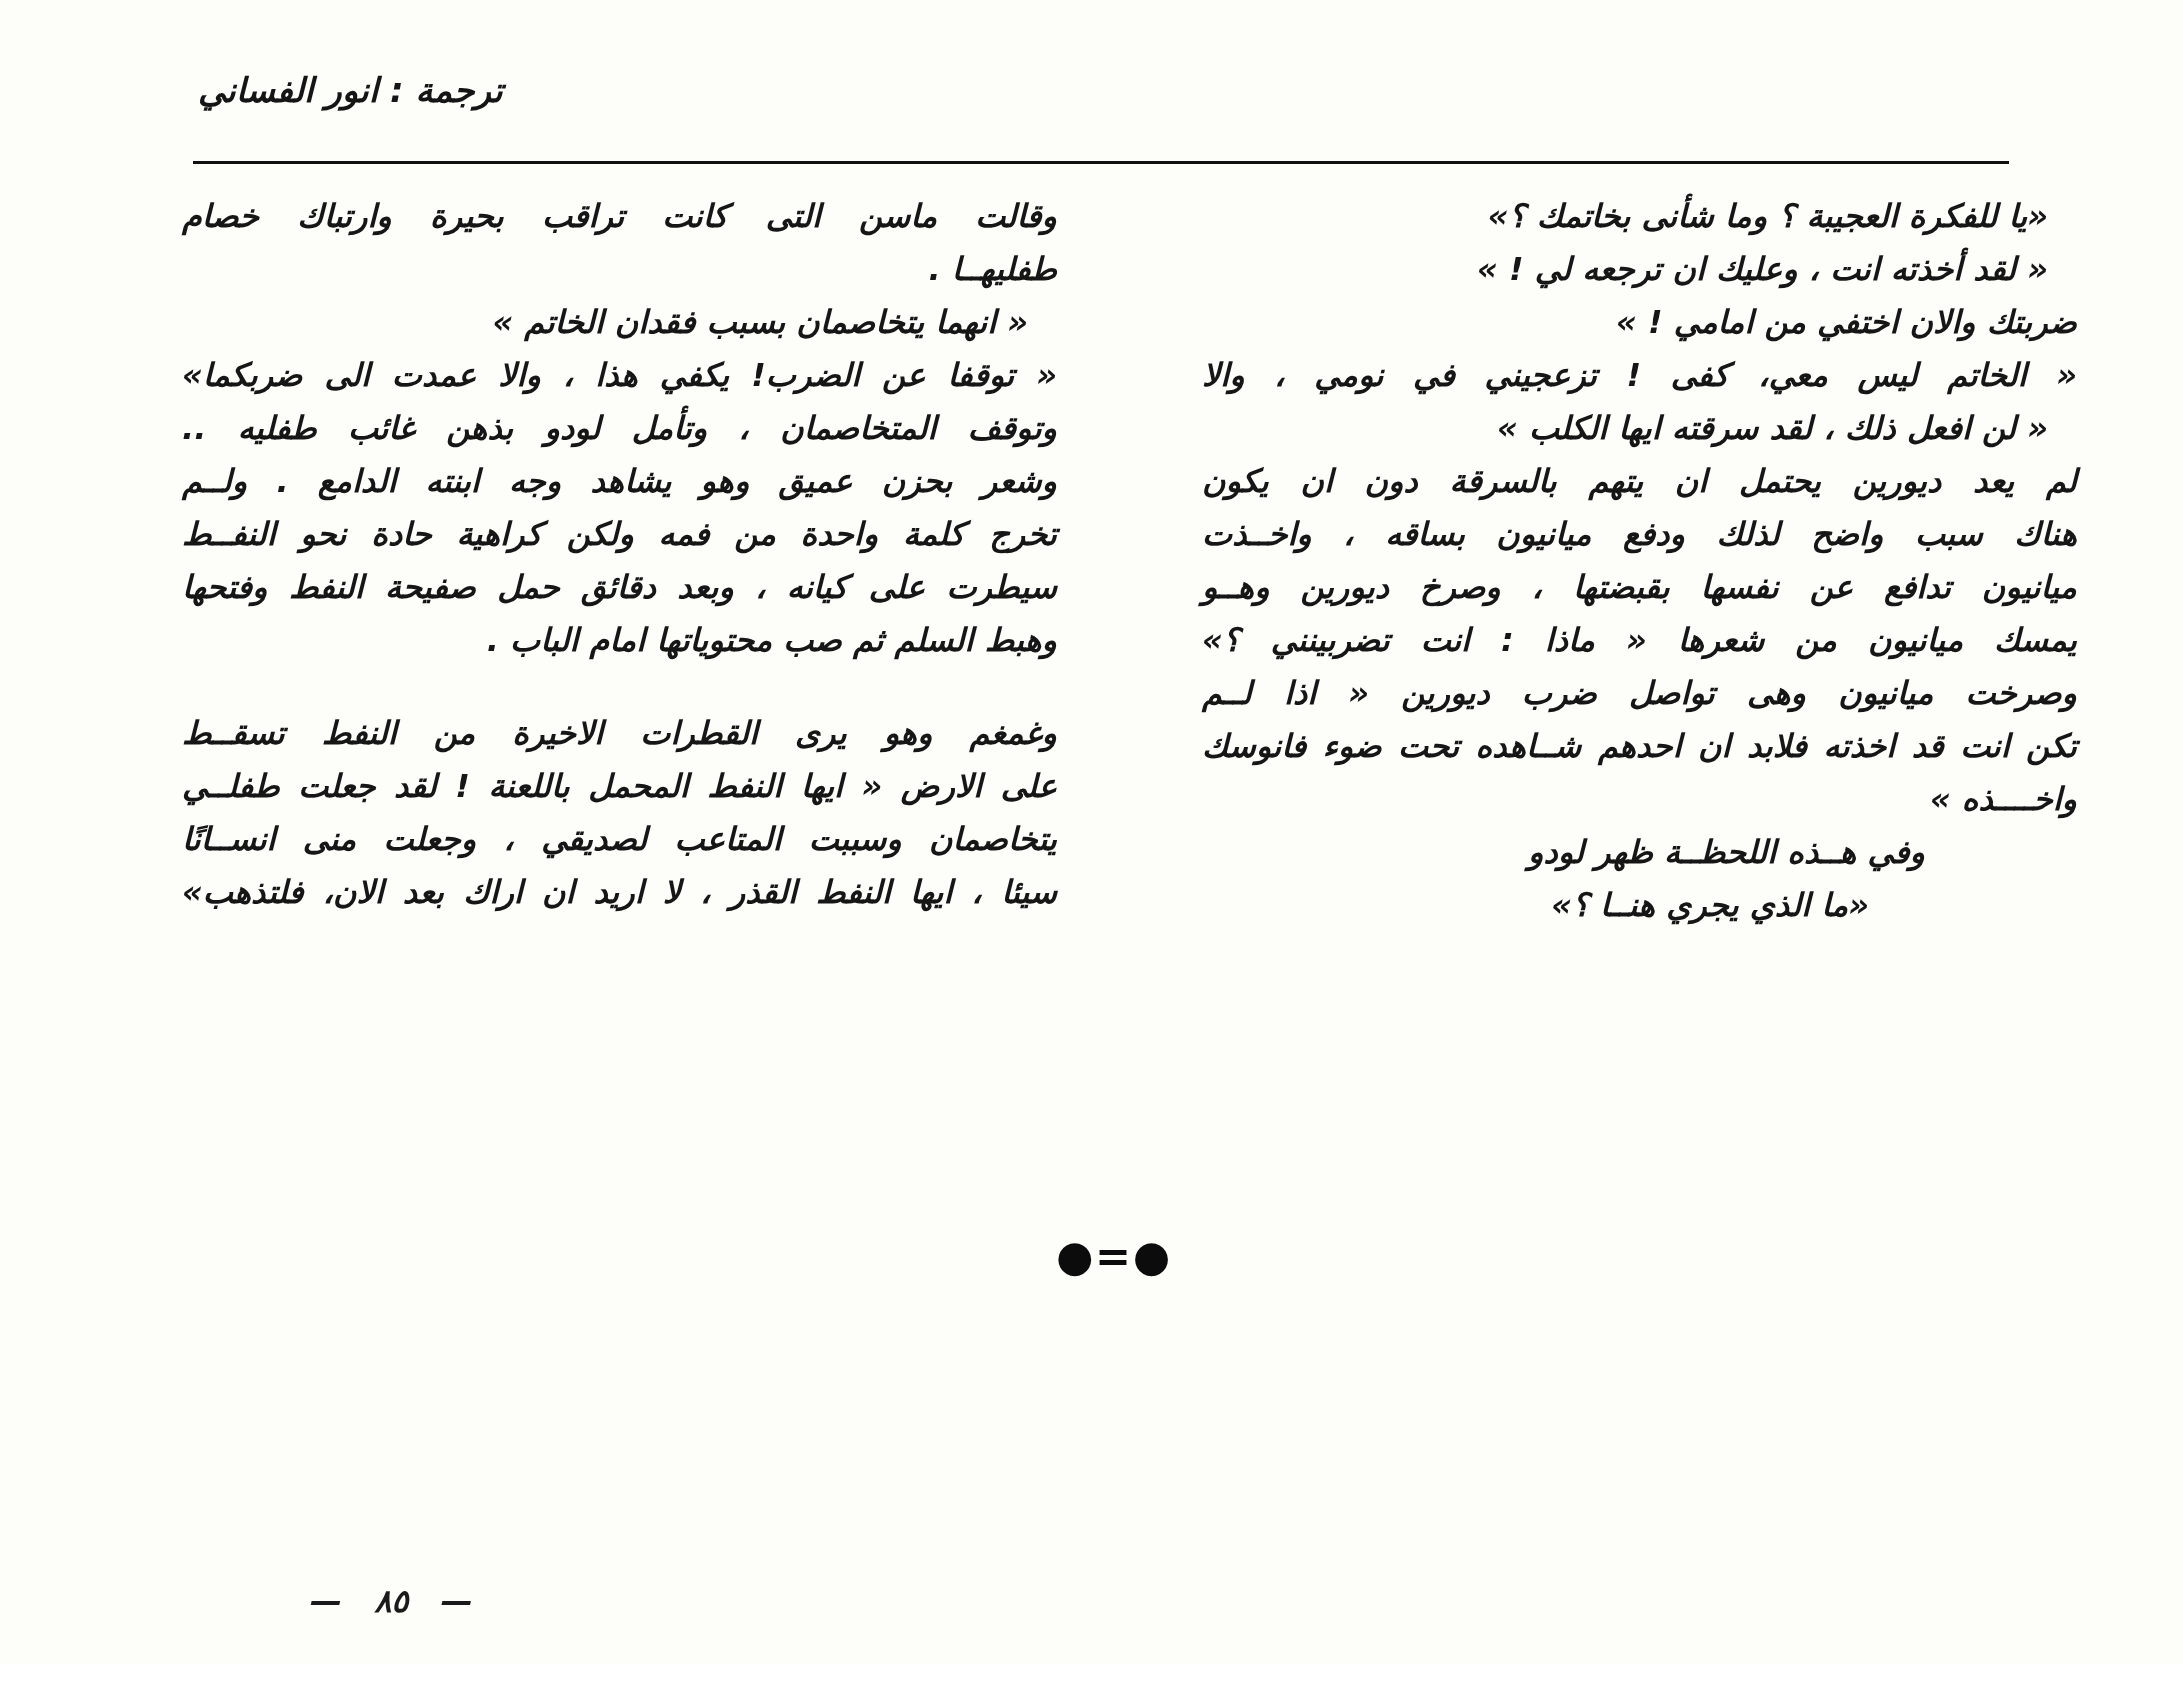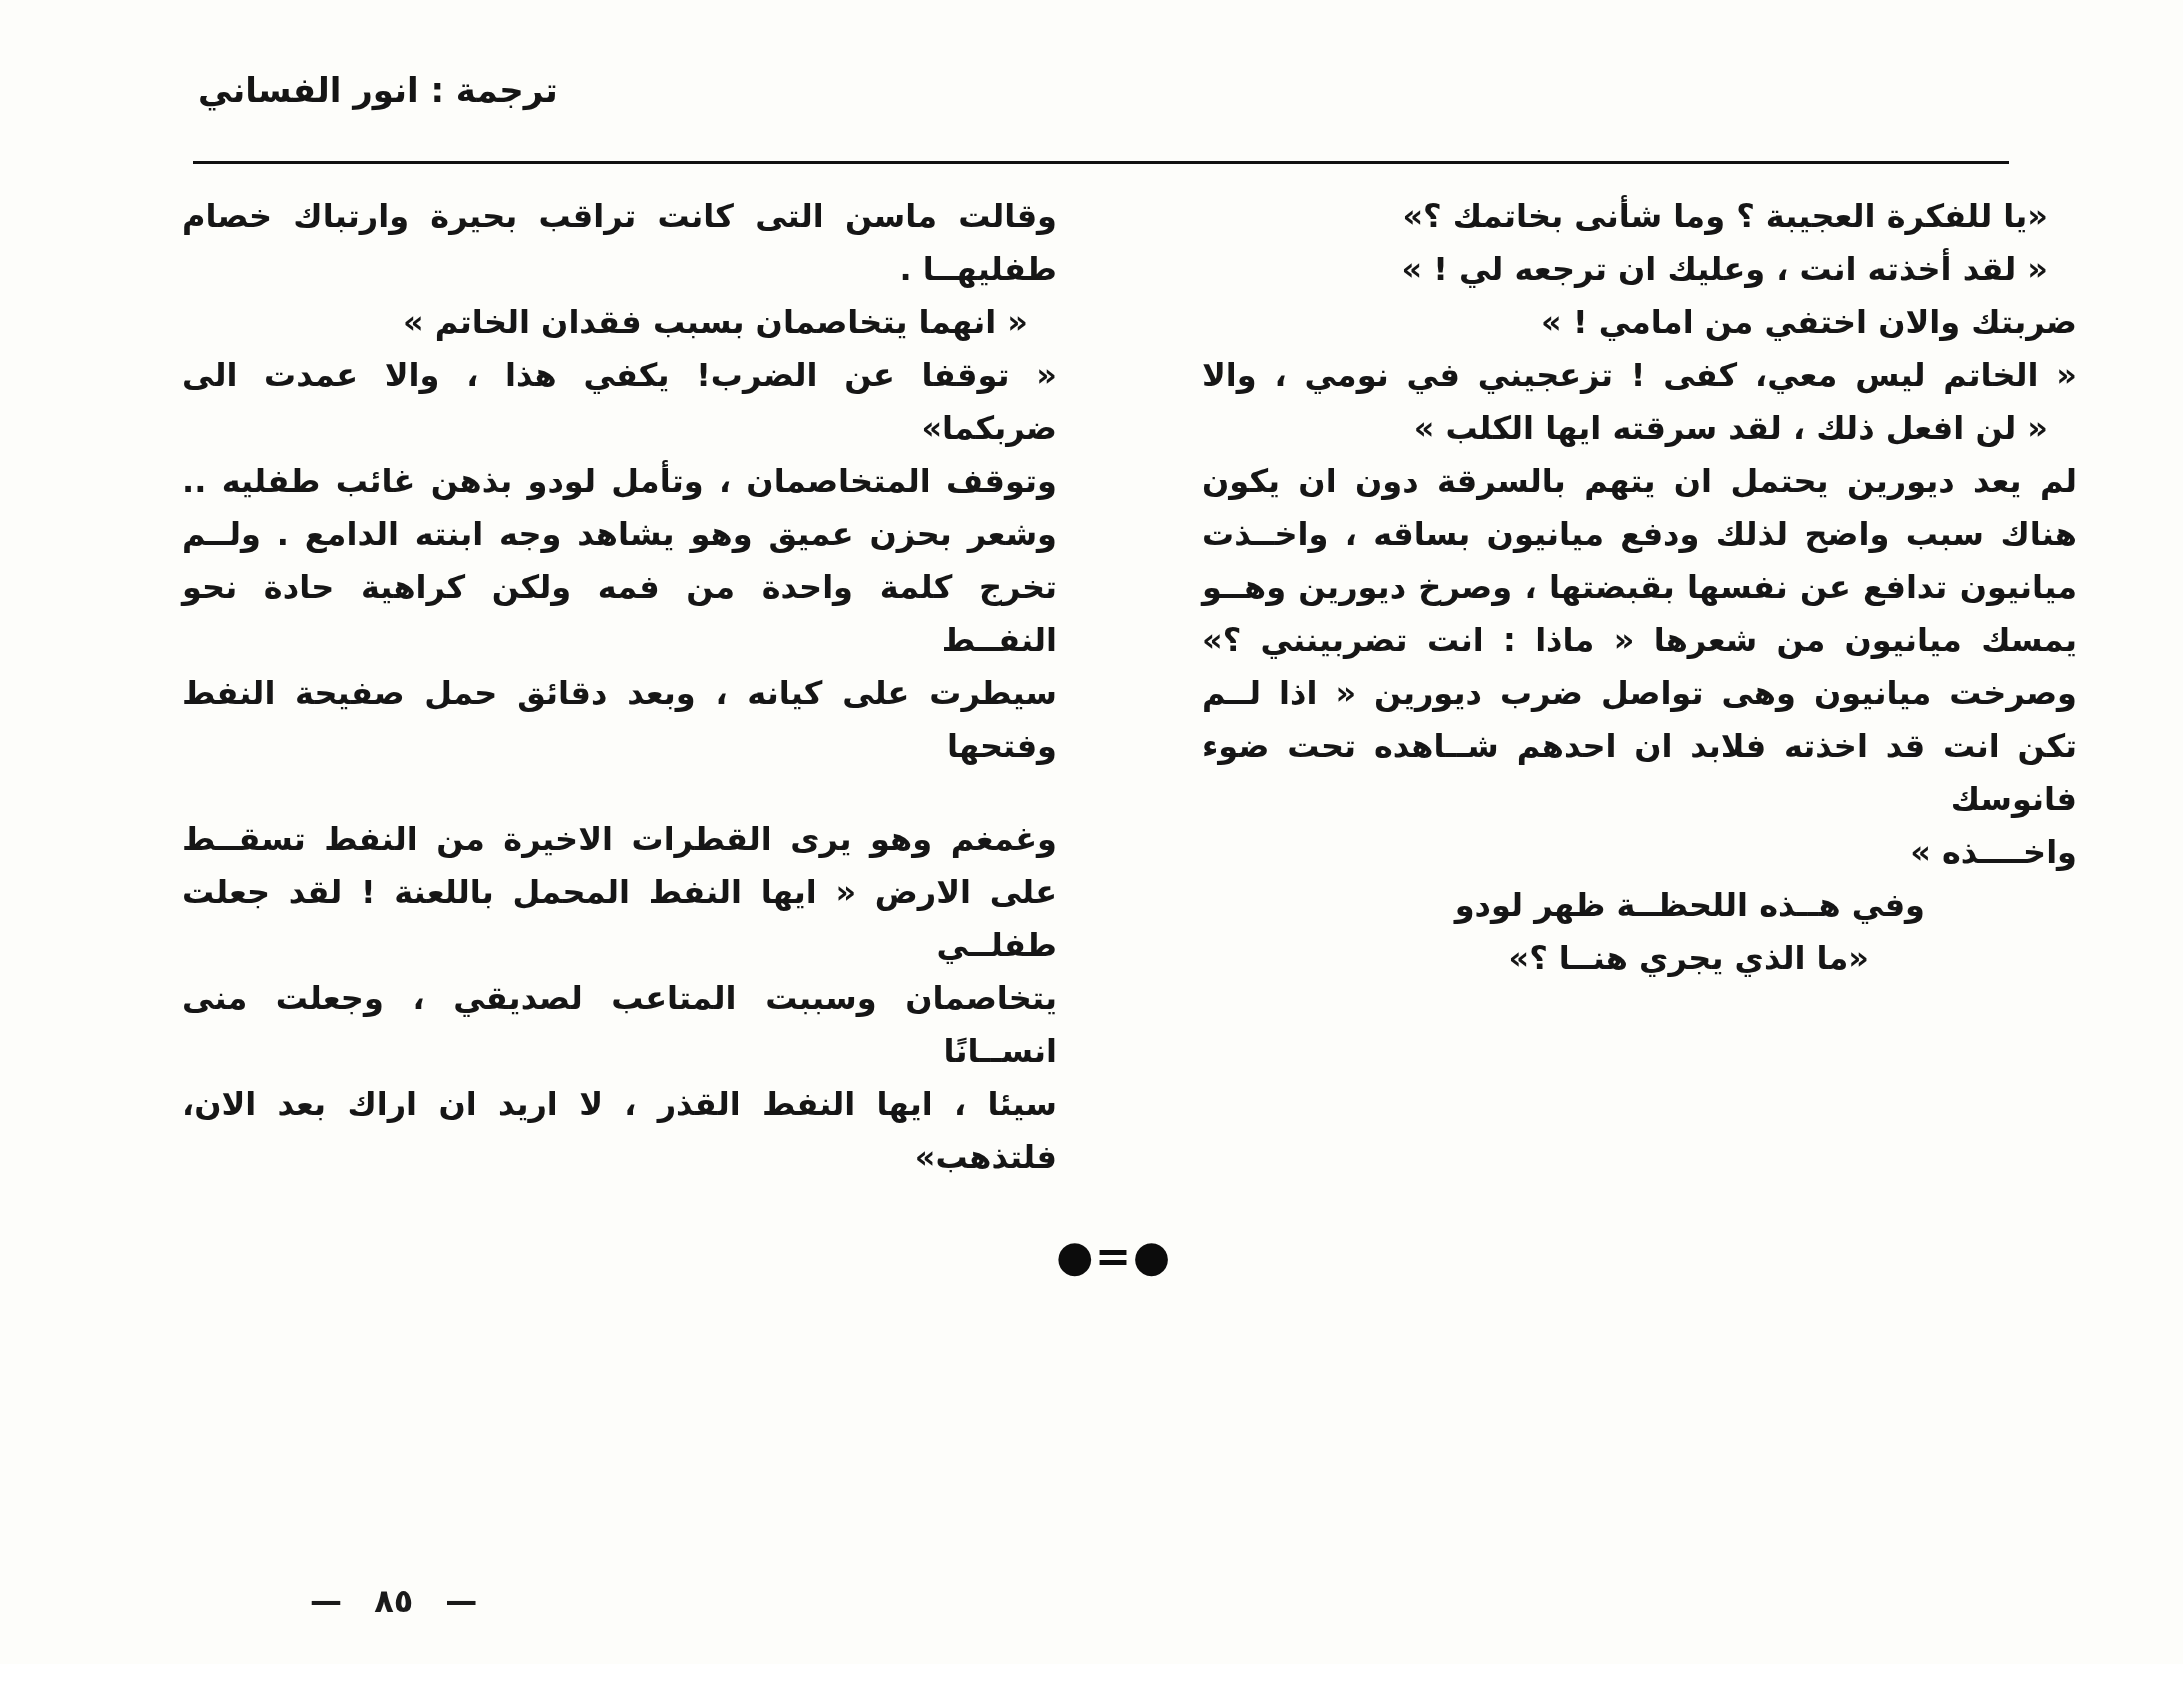--- a/index.html
+++ b/index.html
@@ -4,20 +4,21 @@
 <style>
   html, body { margin: 0; padding: 0; background: #ffffff; }
   .page {
     position: relative;
     width: 2183px;
     height: 1664px;
     background: #fdfdfa;
     font-family: "DejaVu Sans", sans-serif;
     color: #151515;
     overflow: hidden;
+    font-style: italic;
   }
   .header-title {
     position: absolute;
     left: 198px;
     top: 70px;
     direction: rtl;
     font-size: 34px;
     font-weight: 700;
     letter-spacing: 0.8px;
     white-space: nowrap;
@@ -106,20 +107,21 @@
 
   <div class="col col-left">
     <div class="ln full">وقالت ماسن التى كانت تراقب بحيرة وارتباك خصام</div>
     <div class="ln end">طفليهــا .</div>
     <div class="ln end ind-s">« انهما يتخاصمان بسبب فقدان الخاتم »</div>
     <div class="ln full">« توقفا عن الضرب! يكفي هذا ، والا عمدت الى ضربكما»</div>
     <div class="ln full">وتوقف المتخاصمان ، وتأمل لودو بذهن غائب طفليه ..</div>
     <div class="ln full">وشعر بحزن عميق وهو يشاهد وجه ابنته الدامع . ولــم</div>
     <div class="ln full">تخرج كلمة واحدة من فمه ولكن كراهية حادة نحو النفــط</div>
     <div class="ln full">سيطرت على كيانه ، وبعد دقائق حمل صفيحة النفط وفتحها</div>
+    <div class="ln end">وهبط السلم ثم صب محتوياتها امام الباب .</div>
     <div class="ln full para-gap">وغمغم وهو يرى القطرات الاخيرة من النفط تسقــط</div>
     <div class="ln full">على الارض « ايها النفط المحمل باللعنة ! لقد جعلت طفلــي</div>
     <div class="ln full">يتخاصمان وسببت المتاعب لصديقي ، وجعلت منى انســانًا</div>
     <div class="ln full">سيئا ، ايها النفط القذر ، لا اريد ان اراك بعد الان، فلتذهب»</div>
   </div>
 
   <div class="separator">●=●</div>
 
   <div class="page-number">— ٨٥ —</div>
 

